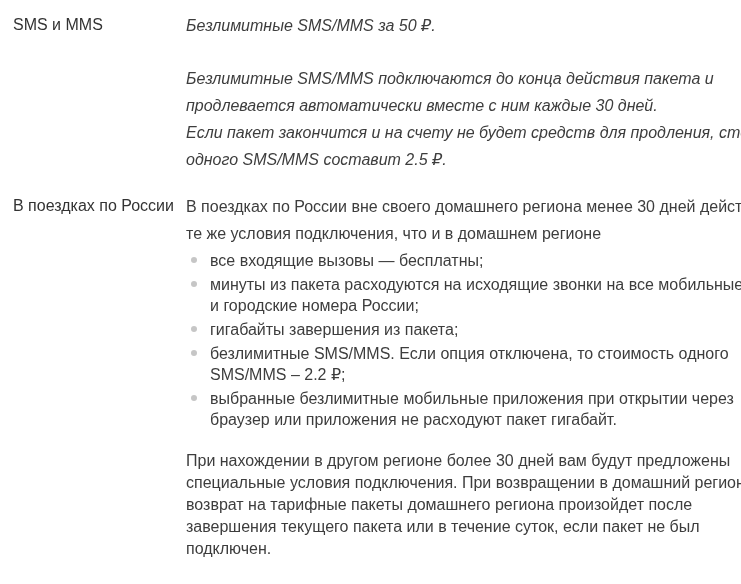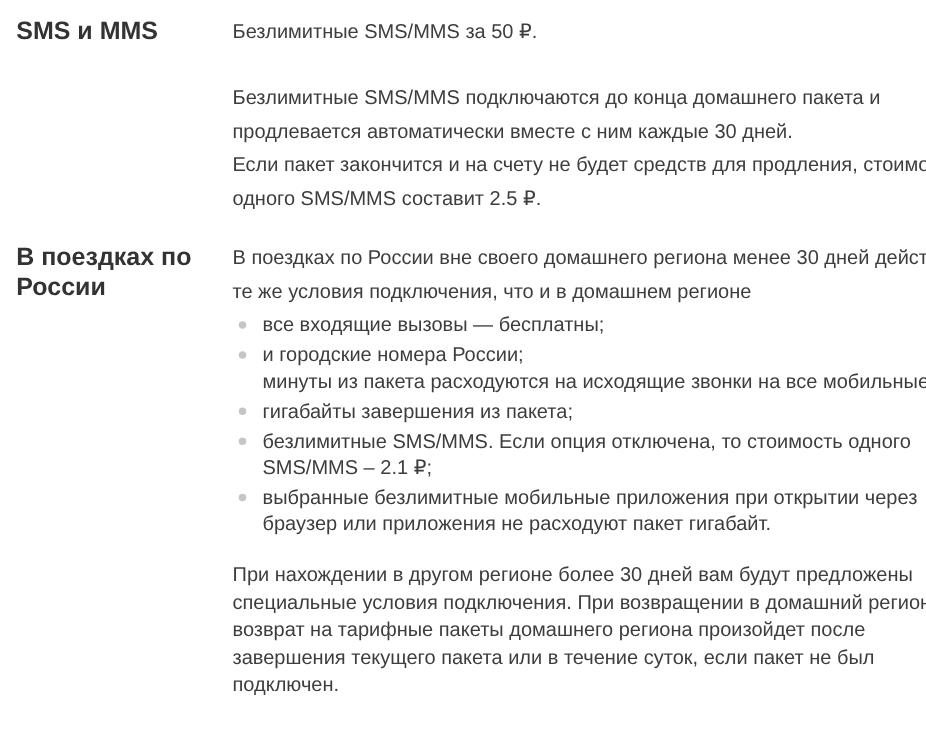--- a/index.html
+++ b/index.html
@@ -21,29 +21,29 @@
     font-size: 16px;
   }
   .page {
     padding: 12px 18px 0 13px;
   }
   .row { display: flex; align-items: flex-start; }
   .row + .row { margin-top: 20px; }
   .col-label {
     width: 173px;
     flex-shrink: 0;
-    font-weight: 700;
-    font-size: 20px;
+    font-weight: 400;
+    font-size: 16px;
     line-height: 24px;
     color: var(--heading);
     padding-top: 1px;
   }
   .col-content { flex: 1; min-width: 0; }
   .ln { display: block; white-space: nowrap; }
-  .para { margin: 0; line-height: 27px; }
+  .para { margin: 0; line-height: 27px; font-style: italic; }
   .para + .para { margin-top: 26px; }
   .intro { margin: 0 0 3px 0; line-height: 27px; }
   .bullets {
     list-style: none;
     margin: 0; padding: 0;
   }
   .bullets li {
     position: relative;
     padding-left: 24px;
     line-height: 21px;
@@ -64,49 +64,49 @@
 
 <div class="page">
 
   <div class="row">
     <div class="col-label">SMS и MMS</div>
     <div class="col-content">
       <p class="para">
         <span class="ln">Безлимитные SMS/MMS за 50 ₽.</span>
       </p>
       <p class="para">
-        <span class="ln">Безлимитные SMS/MMS подключаются до конца домашнего пакета и</span>
+        <span class="ln">Безлимитные SMS/MMS подключаются до конца действия пакета и</span>
         <span class="ln">продлевается автоматически вместе с ним каждые 30 дней.</span>
         <span class="ln">Если пакет закончится и на счету не будет средств для продления, стоимость</span>
         <span class="ln">одного SMS/MMS составит 2.5 ₽.</span>
       </p>
     </div>
   </div>
 
   <div class="row">
     <div class="col-label">В поездках по России</div>
     <div class="col-content">
       <p class="intro">
         <span class="ln">В поездках по России вне своего домашнего региона менее 30 дней действуют</span>
         <span class="ln">те же условия подключения, что и в домашнем регионе</span>
       </p>
       <ul class="bullets">
         <li>
           <span class="ln">все входящие вызовы — бесплатны;</span>
         </li>
         <li>
+          <span class="ln">минуты из пакета расходуются на исходящие звонки на все мобильные</span>
           <span class="ln">и городские номера России;</span>
-          <span class="ln">минуты из пакета расходуются на исходящие звонки на все мобильные</span>
         </li>
         <li>
           <span class="ln">гигабайты завершения из пакета;</span>
         </li>
         <li>
           <span class="ln">безлимитные SMS/MMS. Если опция отключена, то стоимость одного</span>
-          <span class="ln">SMS/MMS – 2.1 ₽;</span>
+          <span class="ln">SMS/MMS – 2.2 ₽;</span>
         </li>
         <li>
           <span class="ln">выбранные безлимитные мобильные приложения при открытии через</span>
           <span class="ln">браузер или приложения не расходуют пакет гигабайт.</span>
         </li>
       </ul>
       <p class="outro">
         <span class="ln">При нахождении в другом регионе более 30 дней вам будут предложены</span>
         <span class="ln">специальные условия подключения. При возвращении в домашний регион,</span>
         <span class="ln">возврат на тарифные пакеты домашнего региона произойдет после</span>

